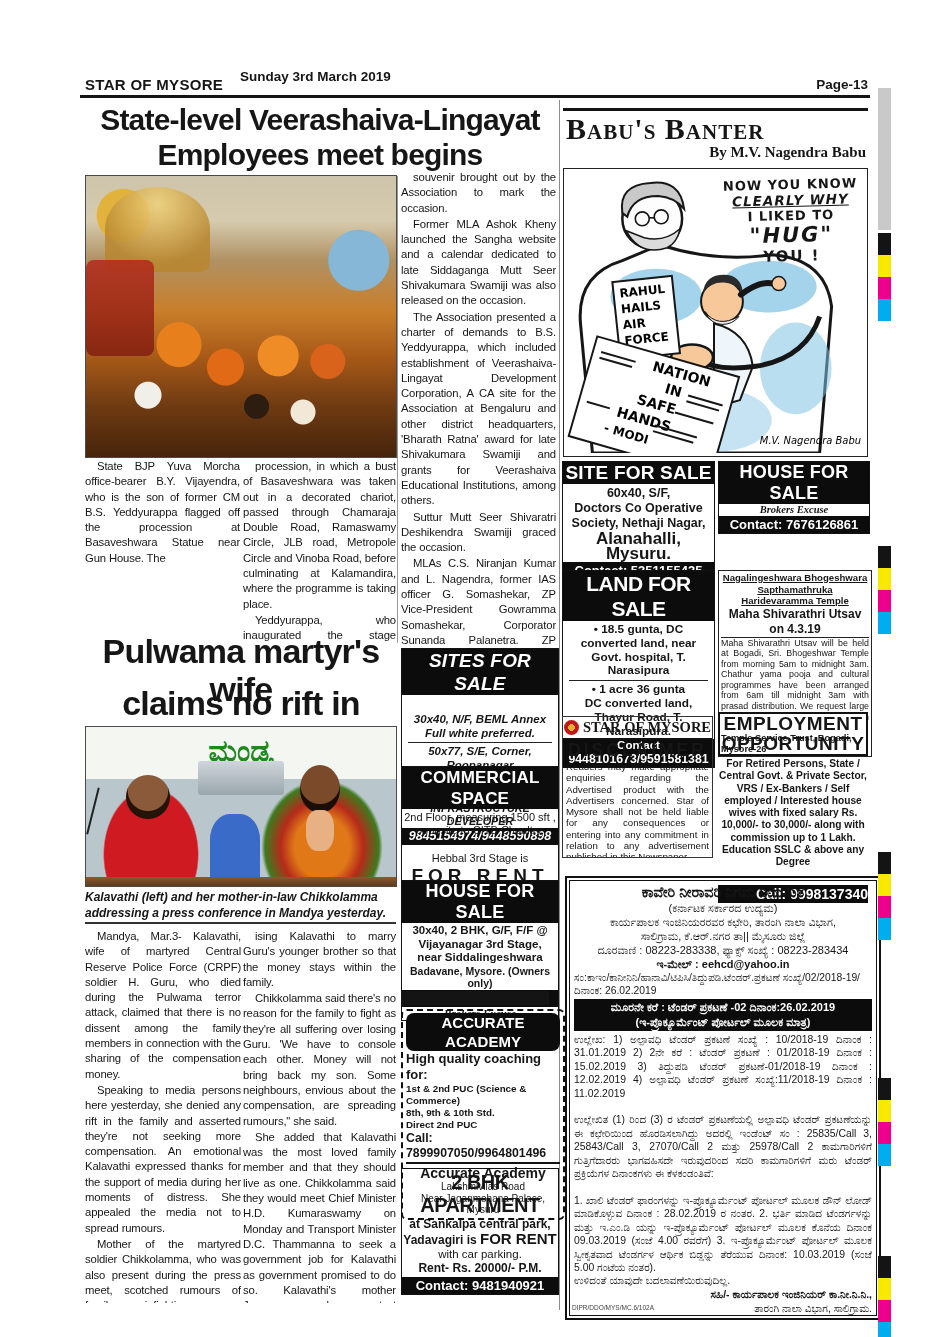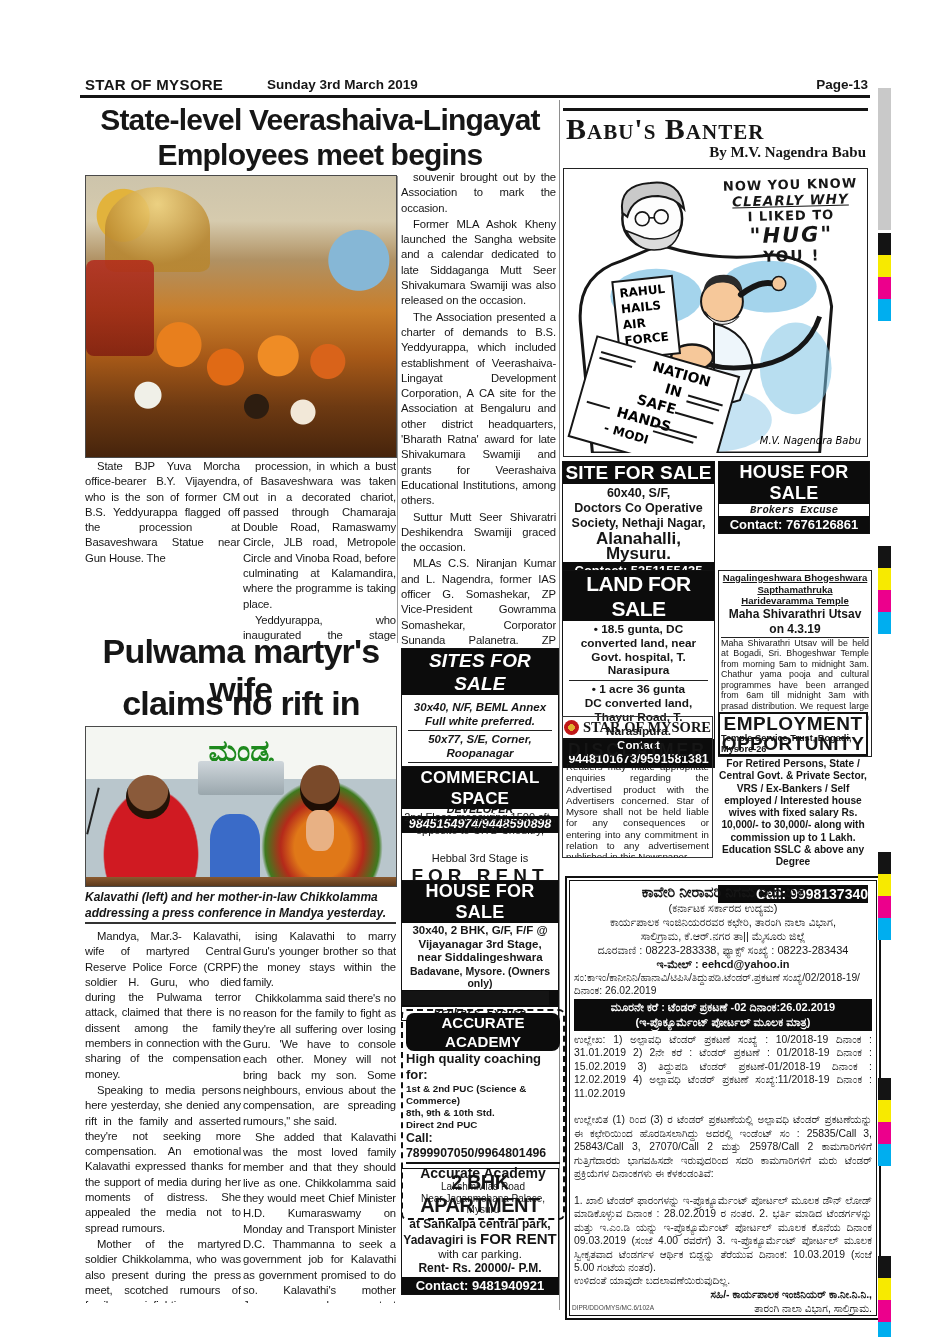--- a/index.html
+++ b/index.html
@@ -23,21 +23,21 @@
   .caption{font-size:12px;line-height:16px;font-weight:bold;font-style:italic;}
 
   
   .photo{border:1px solid #4a4a4a;overflow:hidden;}
 
   
   .adhead{background:#0c0c0c;color:#fff;font-weight:800;text-align:center;letter-spacing:.2px;}
   .adbar{background:#0c0c0c;color:#fff;font-weight:bold;text-align:center;}
   .adbody{font-weight:bold;text-align:center;}
   .adrule{border-top:1.5px solid #222;margin:2px 6px;}
-  .brokers{font-family:Liberation Mono, monospace;font-style:italic;font-weight:bold;text-align:center;}
+  .brokers{font-family:Liberation Serif, serif;font-style:italic;font-weight:bold;text-align:center;}
   .serif{font-family:"Liberation Serif",serif;}
 
   .banter-title{font-family:"Liberation Serif",serif;font-weight:bold;font-variant:small-caps;
                 font-size:30px;letter-spacing:1px;}
   .banter-by{font-family:"Liberation Serif",serif;font-weight:bold;font-size:15px;text-align:right;}
 
   .speech{font-family:"DejaVu Sans",sans-serif;text-align:center;transform:rotate(-1.5deg);}
   .speech .s0,.speech .s2{font-size:13px;font-weight:bold;letter-spacing:1px;}
   .speech .s1{font-size:13.5px;font-weight:800;font-style:italic;letter-spacing:1px;text-decoration:underline;}
   .speech .s3{font-size:21px;font-weight:900;font-style:italic;letter-spacing:2px;}
@@ -48,21 +48,21 @@
   .kbody{font-size:10.4px;line-height:13.4px;text-align:justify;white-space:pre-line;}
 
   .cbar{width:13px;}
 </style>
 </head>
 <body>
 
 <div class="page">
 
   <div class="abs masthead" style="left:85px;top:76px;">STAR OF MYSORE</div>
-  <div class="abs hdate" style="left:240px;top:77px;margin-left:27px;">Sunday 3rd March 2019</div>
+  <div class="abs hdate" style="left:240px;top:69px;">Sunday 3rd March 2019</div>
   <div class="abs hpage" style="right:77px;top:77px;">Page-13</div>
   <div class="abs hrule" style="left:80px;top:95px;width:790px;height:3px;"></div>
 
   <div class="abs headline1" style="left:85px;top:103px;width:470px;">State-level Veerashaiva-Lingayat</div>
   <div class="abs headline1" style="left:85px;top:138px;width:470px;">Employees meet begins</div>
 
   <div class="abs photo" style="left:85px;top:175px;width:310px;height:281px;
        background:
          radial-gradient(circle at 12% 14%, #e2b33c 0 26px, rgba(0,0,0,0) 27px),
          radial-gradient(circle at 30% 60%, #e87f1d 0 22px, rgba(0,0,0,0) 23px),
@@ -128,21 +128,21 @@
     <p>Mother of the martyred soldier Chikkolamma, who was also present during the press meet, scotched rumours of family infighting over compensation and denied the rumour of pressur-</p>
   </div>
   <div class="abs colnews" style="left:243px;top:929px;width:153px;height:374px;">
     <p>ising Kalavathi to marry Guru's younger brother so that the money stays within the family.</p>
     <p>Chikkolamma said there's no reason for the family to fight as they're all suffering over losing Guru. 'We have to console each other. Money will not bring back my son. Some neighbours, envious about the compensation, are spreading rumours," she said.</p>
     <p>She added that Kalavathi was the most loved family member and that they should live as one. Chikkolamma said they would meet Chief Minister H.D. Kumaraswamy on Monday and Transport Minister D.C. Thammanna to seek a government job for Kalavathi as government promised to do so. Kalavathi's mother Jayamma was also present at the press meet.</p>
   </div>
 
   <div class="abs" style="left:401px;top:648px;width:156px;border:1.5px solid #111;font-style:italic;">
     <div class="adhead" style="font-size:19px;line-height:23px;">SITES FOR SALE</div>
-    <div class="adbody" style="font-size:11.5px;line-height:13.5px;padding-top:6px;">30x40, N/F, BEML Annex</div>
+    <div class="adbody" style="font-size:11.5px;line-height:13.5px;padding-top:18px;">30x40, N/F, BEML Annex</div>
     <div class="adbody" style="font-size:11.5px;line-height:13.5px;">Full white preferred.</div>
     <div class="adrule"></div>
     <div class="adbody" style="font-size:11.5px;line-height:13.5px;">50x77, S/E, Corner, Roopanagar</div>
     <div class="adrule"></div>
     <div class="adbody" style="font-size:10.8px;line-height:12.5px;">Contact: SHRINIDHI MYSOORU</div>
     <div class="adbody" style="font-size:10.8px;line-height:12.5px;">INFRASTRUCTURE DEVELOPER</div>
     <div class="adbar" style="font-size:12.5px;line-height:16px;margin-top:1px;">9845154974/9448590898</div>
   </div>
 
   <div class="abs" style="left:401px;top:766px;width:156px;border:1.5px solid #111;">

